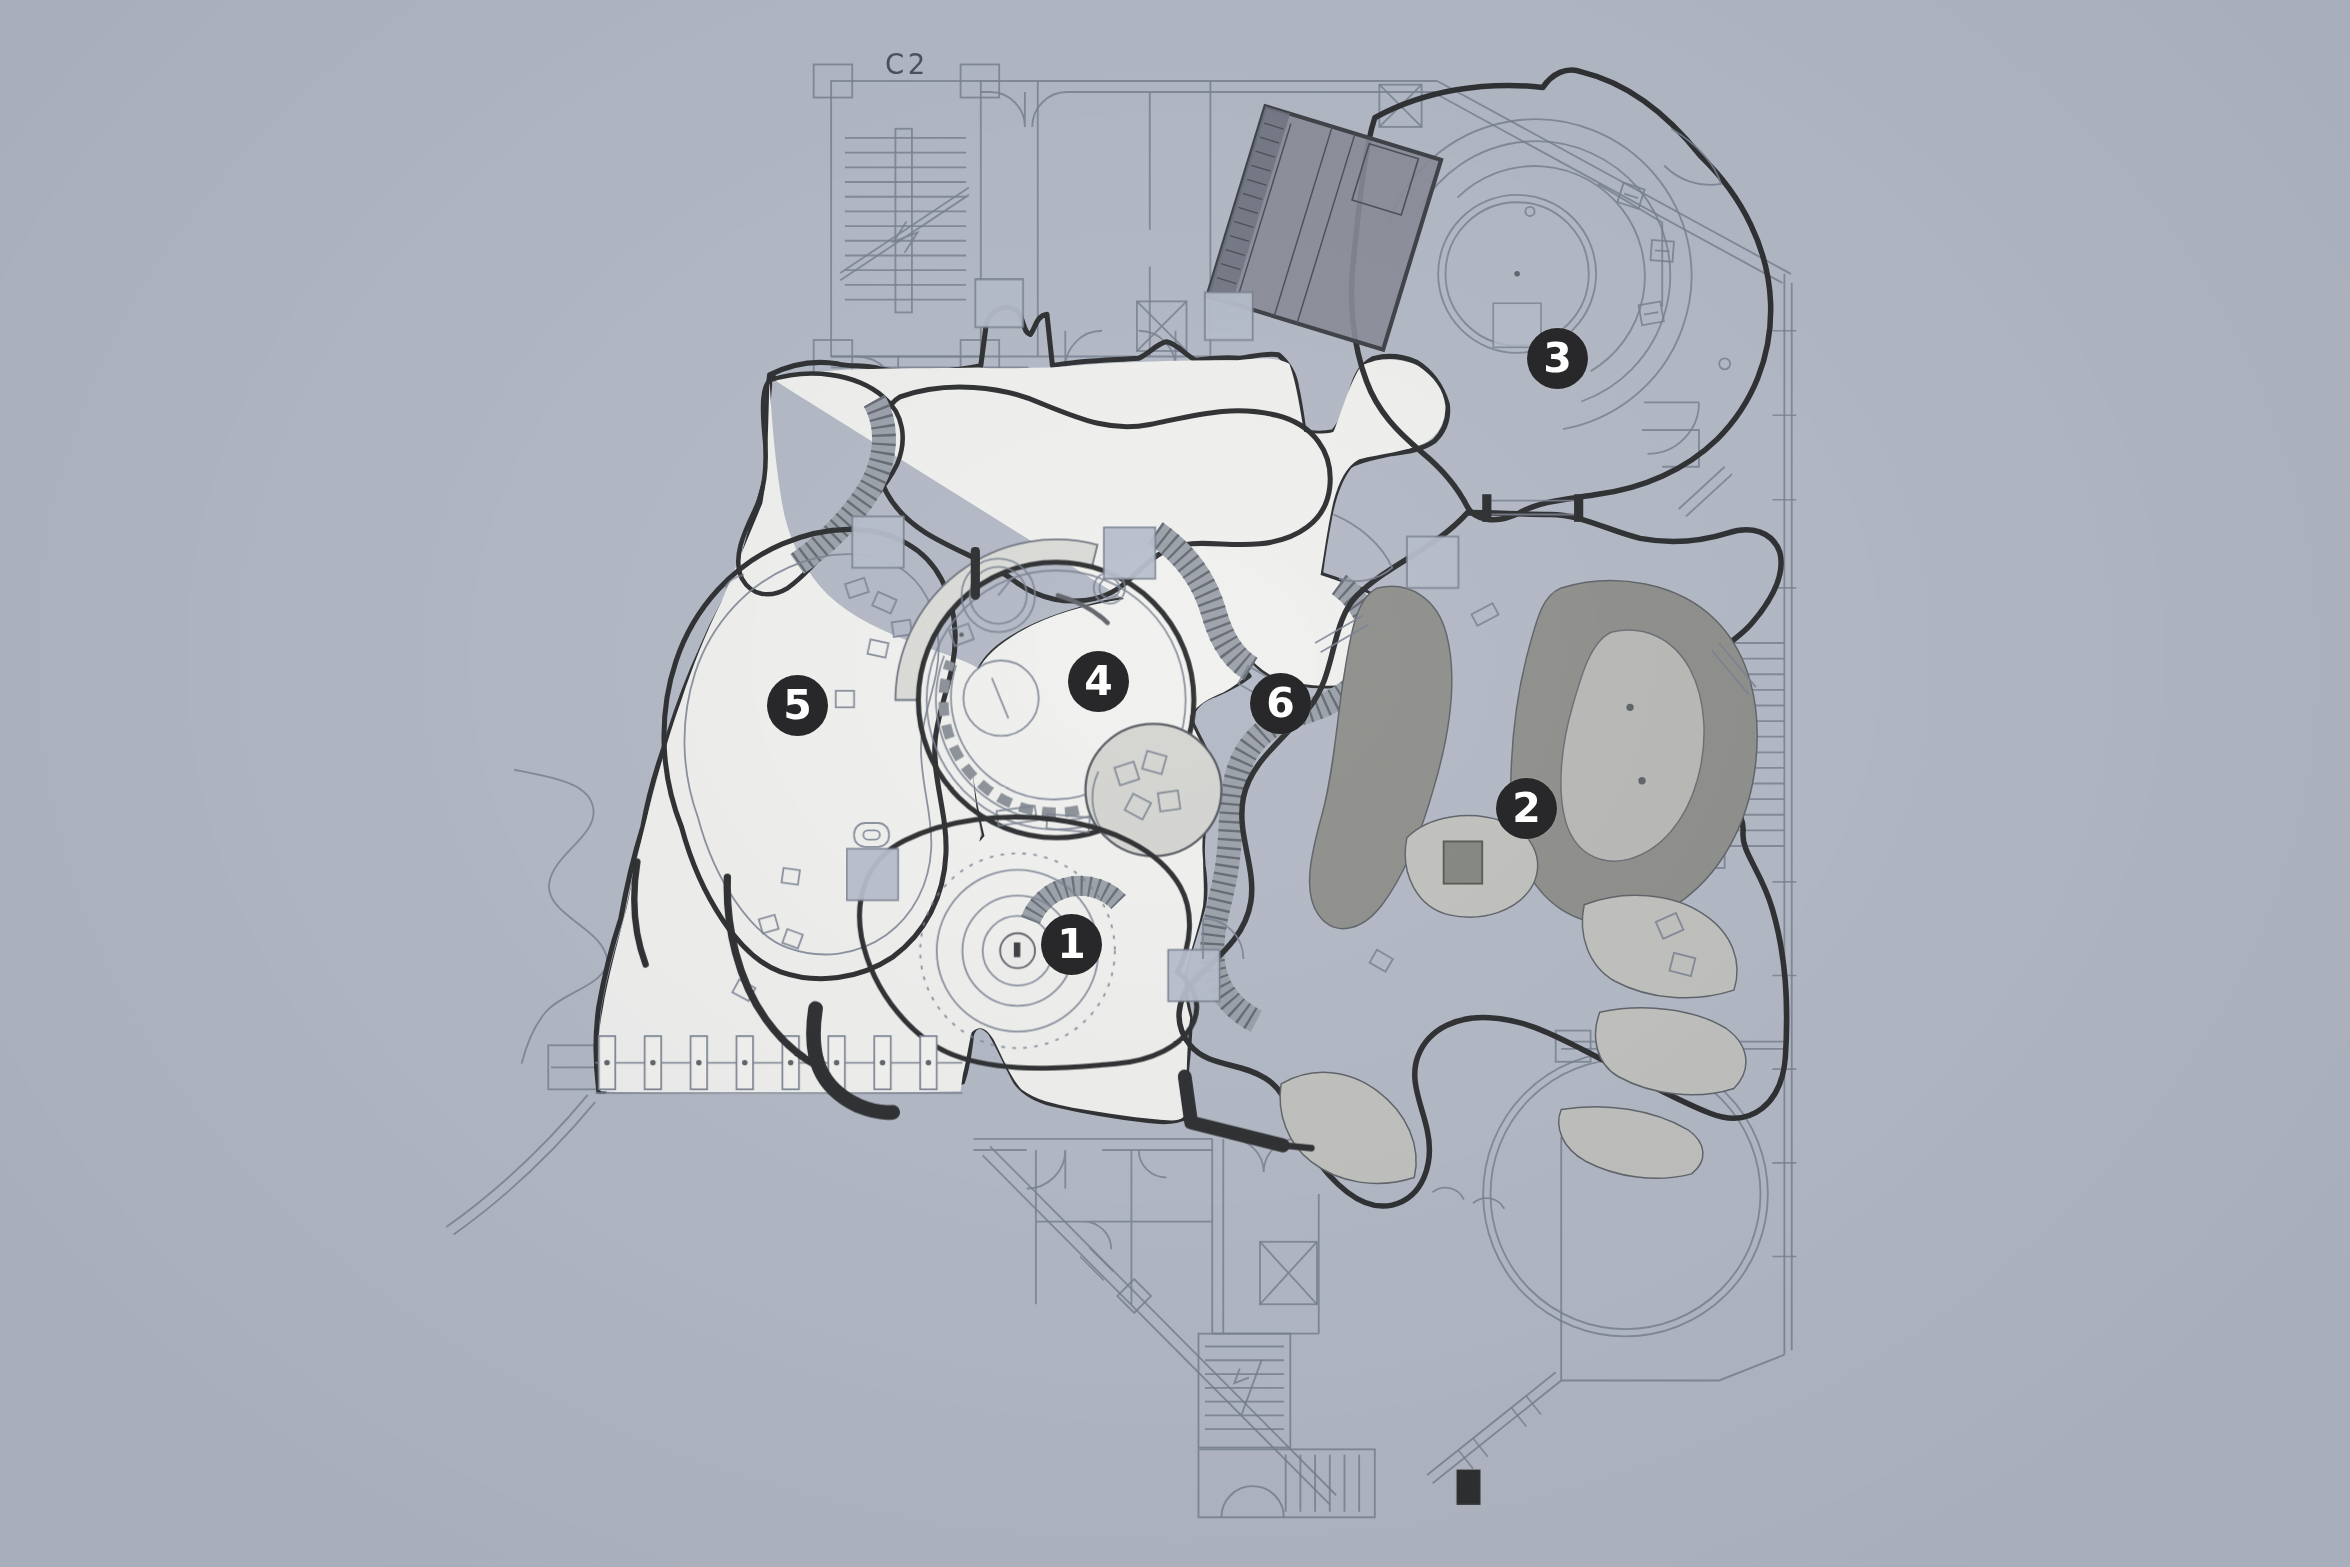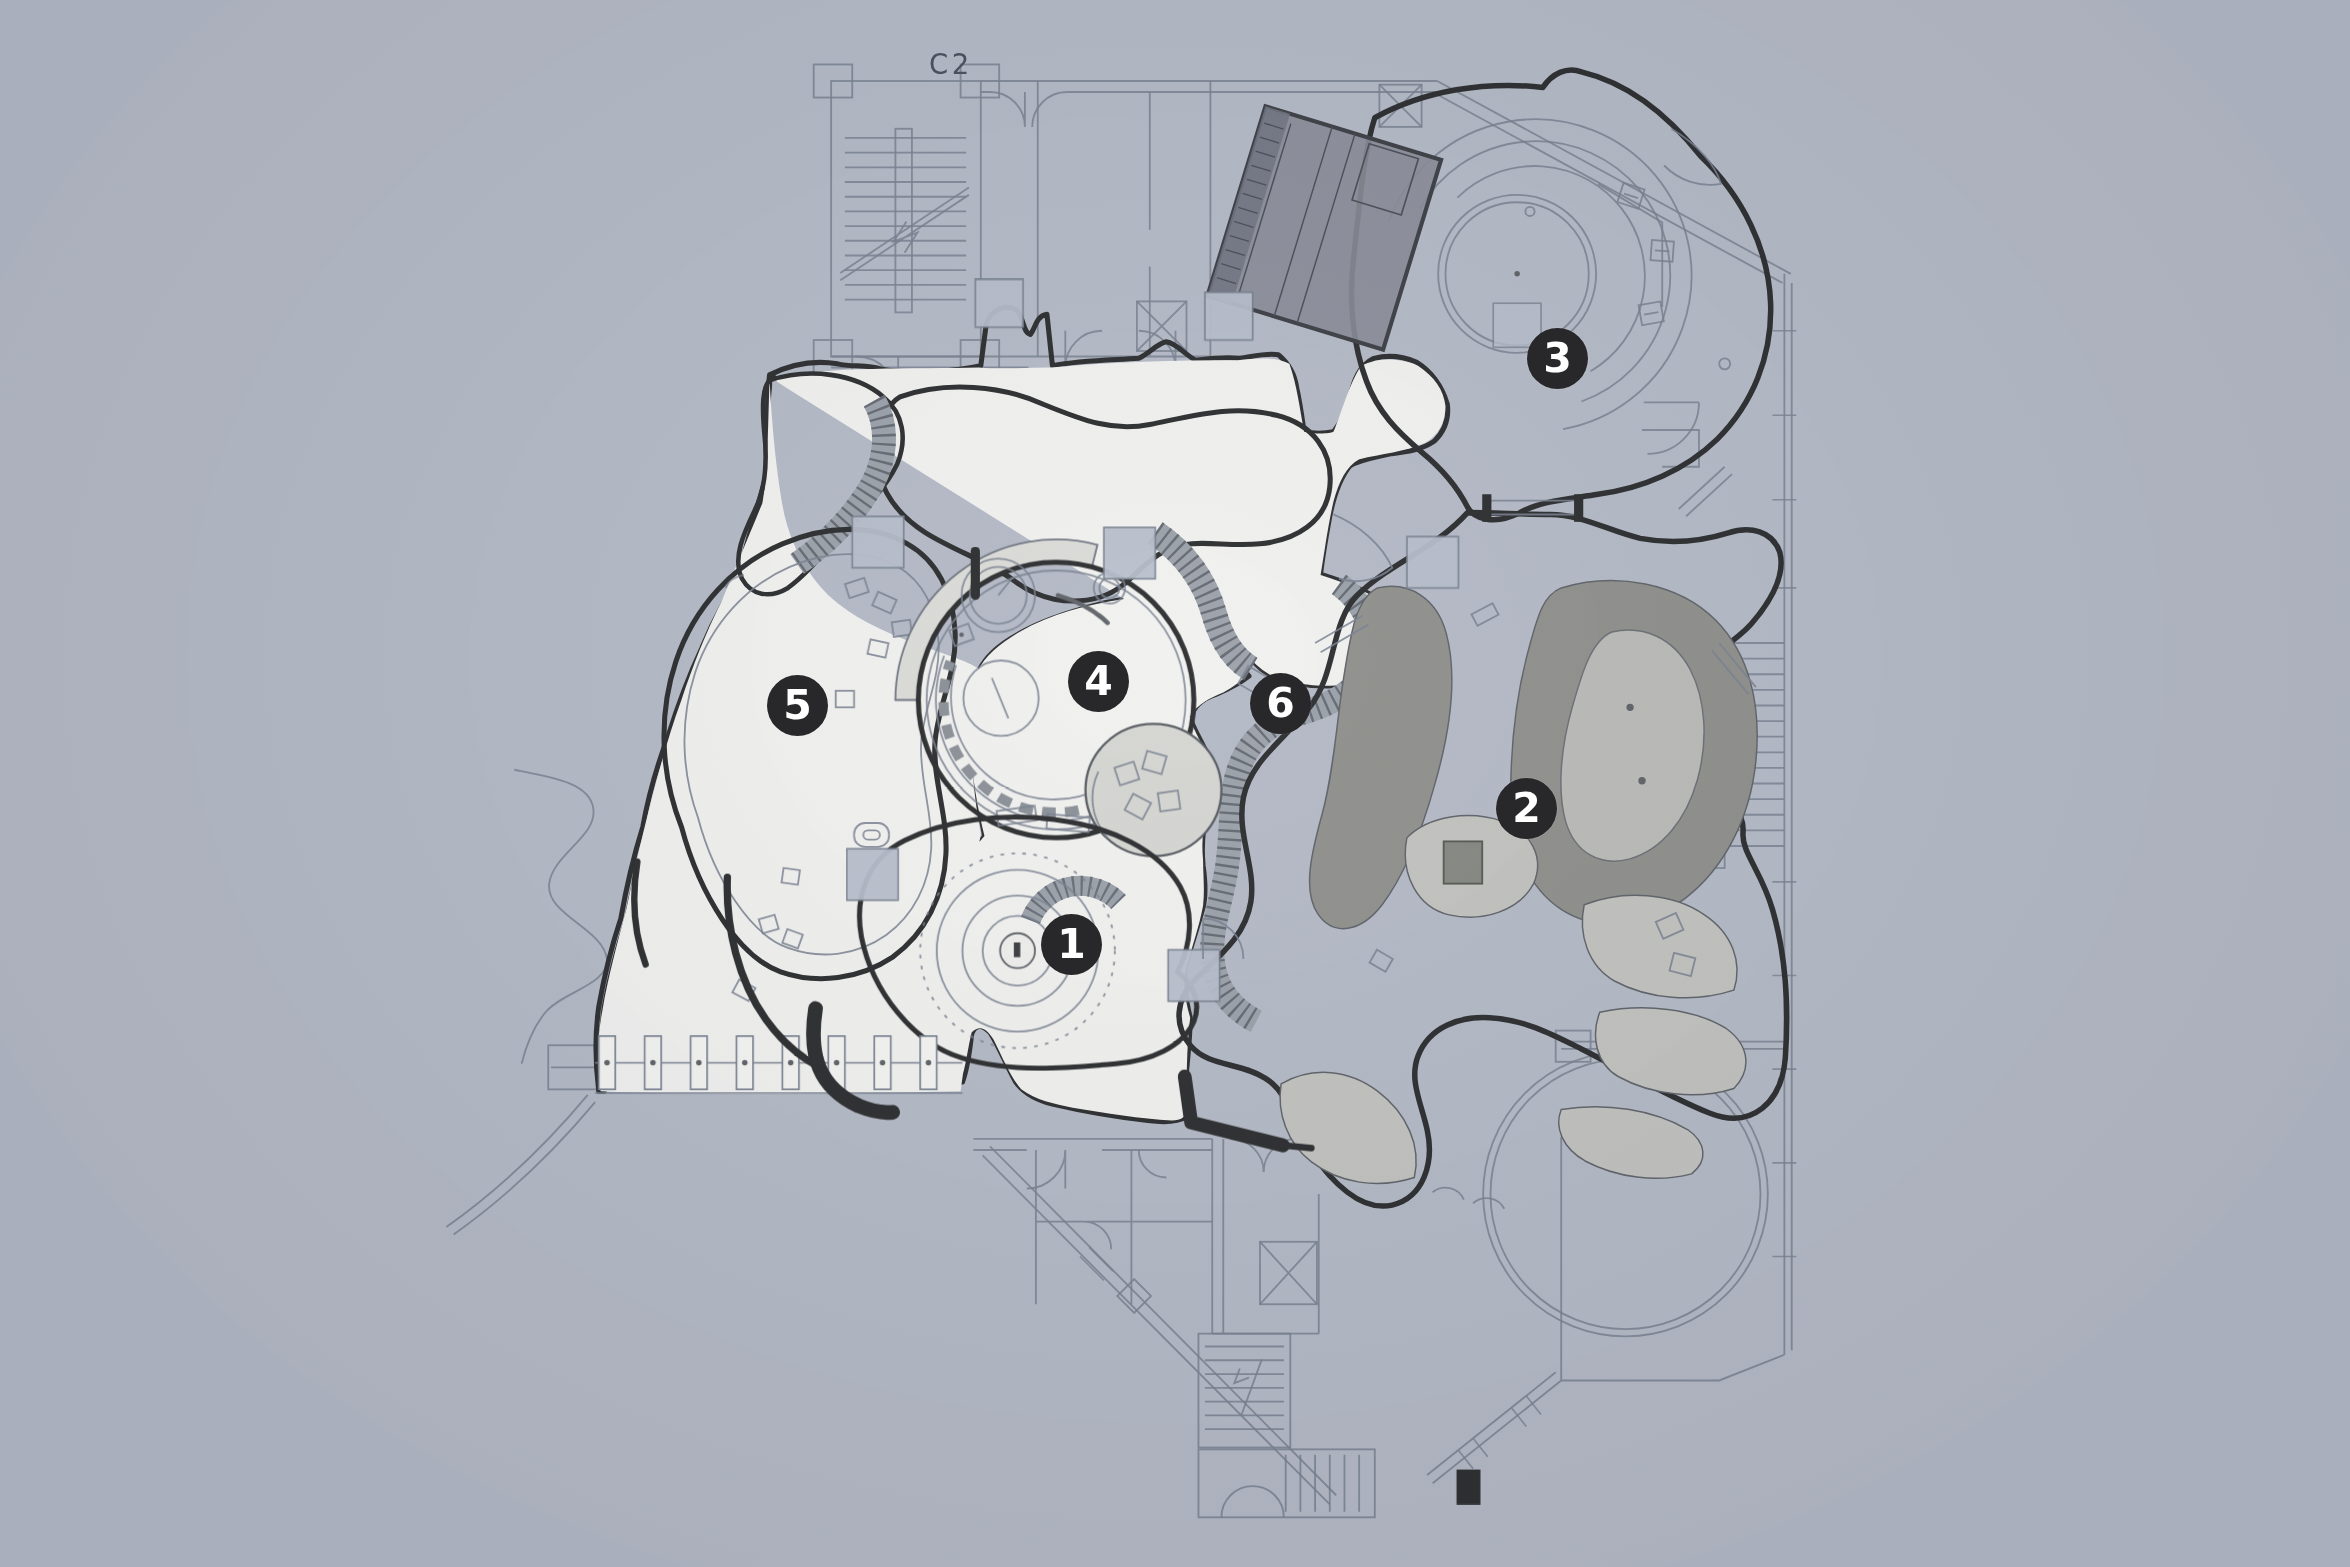--- a/index.html
+++ b/index.html
@@ -11,21 +11,21 @@
   svg{position:absolute;inset:0;}
   .ln{stroke:var(--line,#78808f);stroke-width:2;fill:none;opacity:.85;}
   .lnf{stroke:var(--line,#78808f);stroke-width:1.8;opacity:.8;}
   .thick{stroke:var(--ink,#2b2c2e);fill:none;stroke-linejoin:round;stroke-linecap:round;}
   .badge{position:absolute;width:61px;height:61px;margin-left:-30px;margin-top:-30px;
          border-radius:50%;background:var(--badge-bg,#28282a);color:var(--badge-fg,#fff);
          display:flex;align-items:center;justify-content:center;
          font-size:41px;font-weight:700;line-height:1;z-index:30;
          box-shadow:0 0 0 0.9px rgba(255,255,255,.08);}
   .gridlabel{position:absolute;z-index:25;font-size:27.5px;letter-spacing:3.7px;
-         color:var(--label-ink,#4a505e);font-weight:500;transform:translate(-50%,-50%);margin-left:44px;}
+         color:var(--label-ink,#4a505e);font-weight:500;transform:translate(-50%,-50%);}
 </style>
 </head>
 <body>
 
 <div class="stage">
 <svg viewBox="0 0 2560 1707" width="2351" height="1568">
 
   <g>
 
     <rect x="905" y="88" width="163" height="300" class="ln"></rect>

